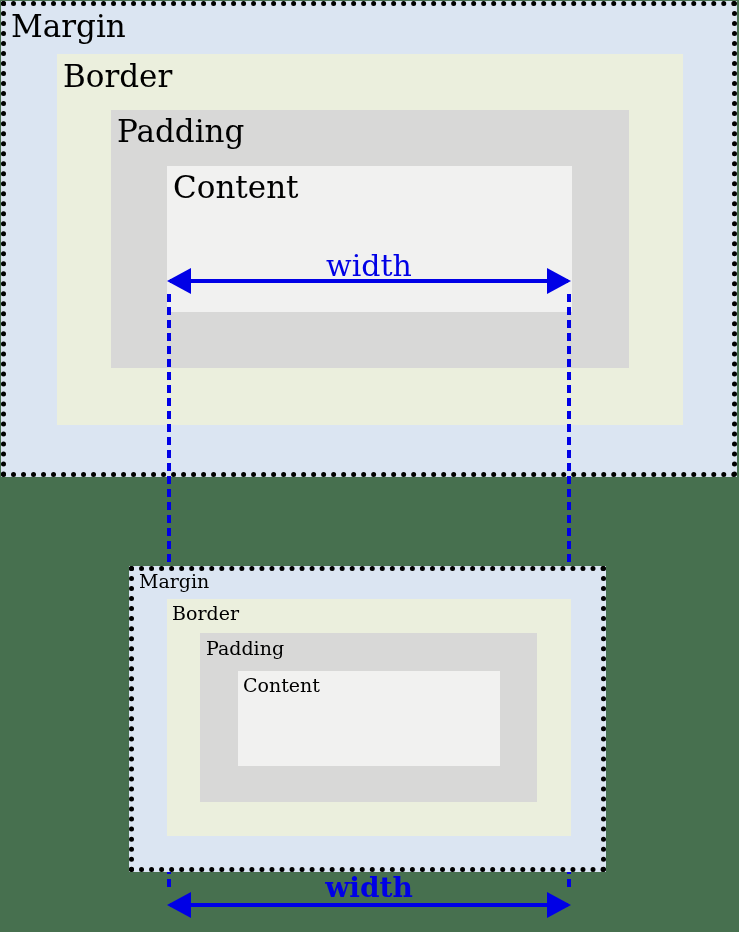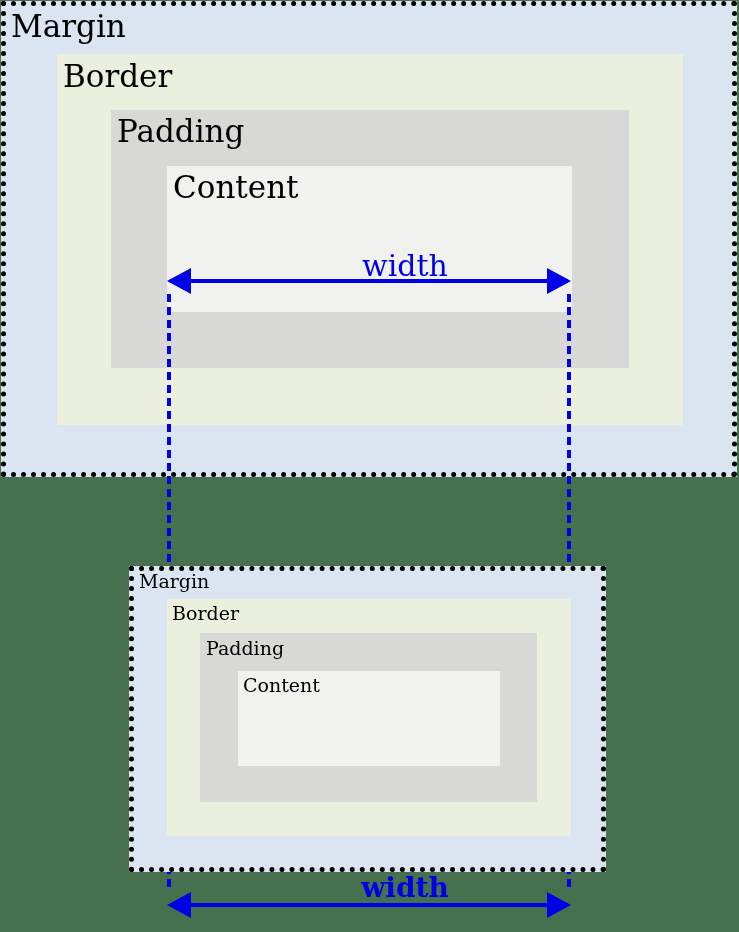--- a/index.html
+++ b/index.html
@@ -65,21 +65,21 @@
   }
   .h-arrow .head-right {
     right: 0;
     border-top: 13px solid transparent;
     border-bottom: 13px solid transparent;
     border-left: 24px solid var(--accent-blue, #0000e6);
   }
 
   .width-label {
     color: var(--accent-blue, #0000e6);
-    text-align: center; line-height: 1; white-space: nowrap; margin-left: 36px;
+    text-align: center; line-height: 1; white-space: nowrap;
   }
   #top-width-label { left: 167px; width: 404px; top: 251px; font-size: 30px; }
   #bot-width-label { left: 167px; width: 404px; top: 874px; font-size: 28px; font-weight: bold; }
 
   
   .v-guide {
     width: 4px; top: 294px; height: 598px;
     background: repeating-linear-gradient(
       180deg,
       var(--accent-blue, #0000e6) 0 8px,

